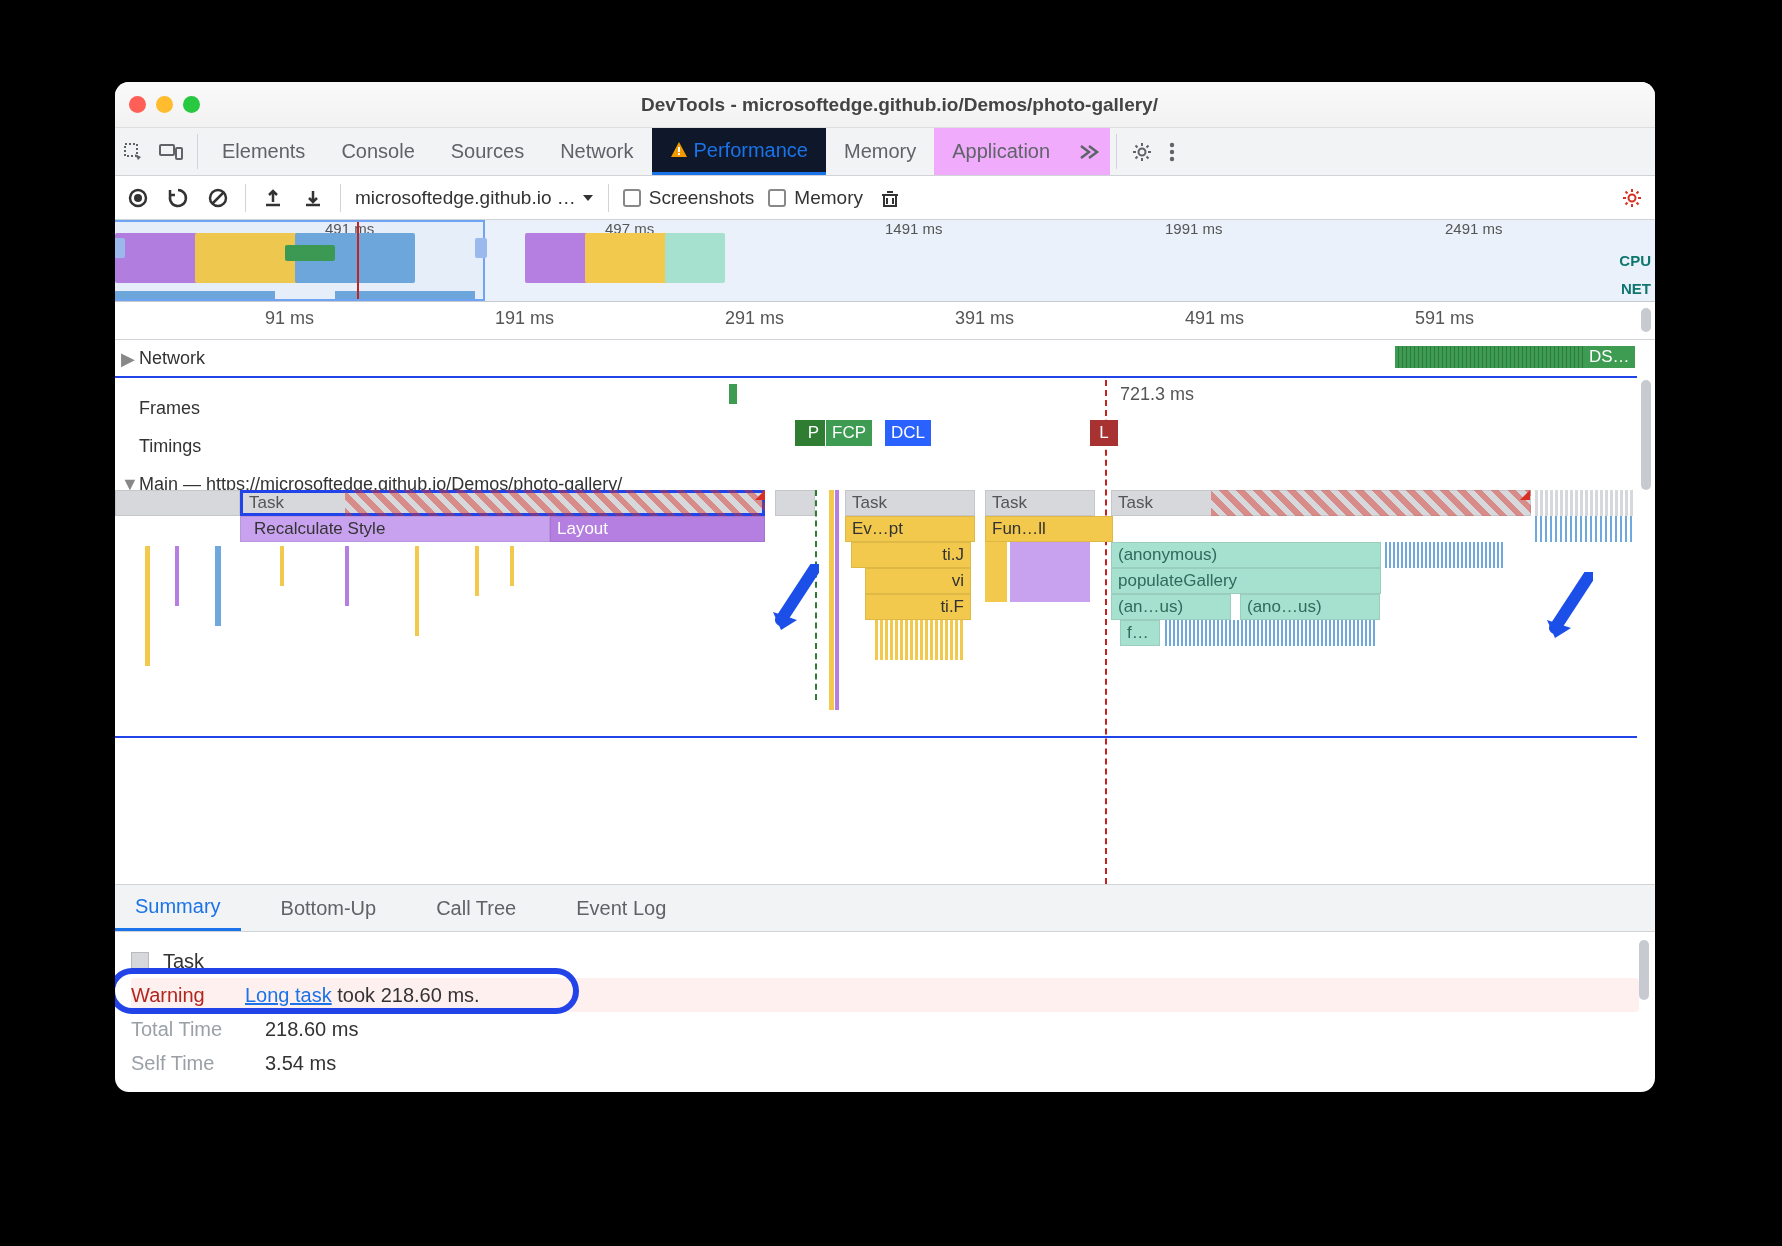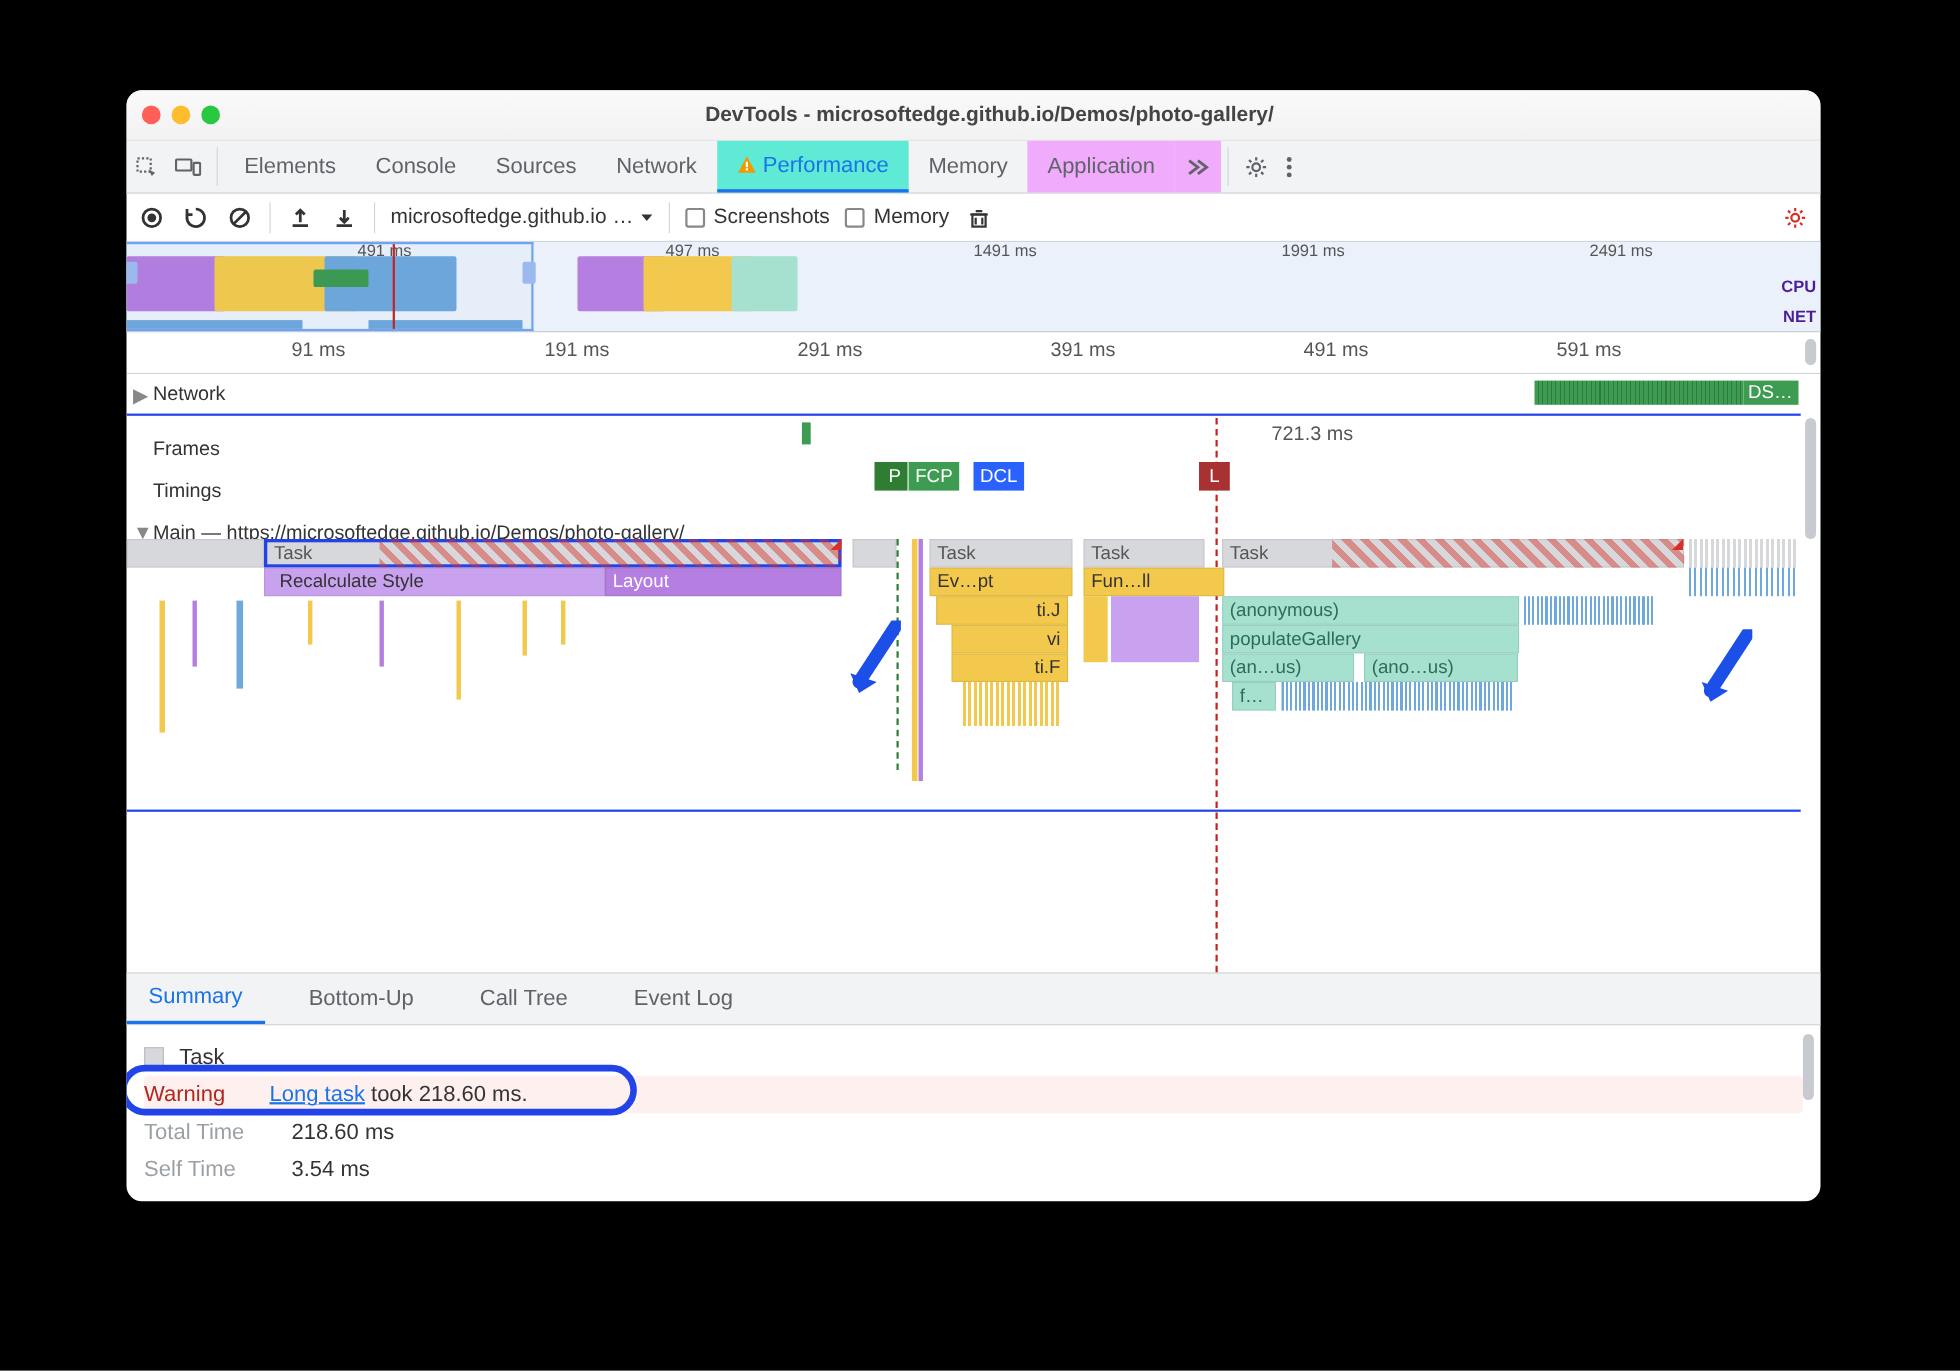--- a/index.html
+++ b/index.html
@@ -7,36 +7,36 @@
   .window { position: absolute; left: 115px; top: 82px; width: 1540px; height: 1010px; background: #fff; border-radius: 14px; overflow: hidden; box-shadow: 0 30px 60px rgba(0,0,0,.5); display:flex; flex-direction:column;}
   .titlebar { height: 46px; background: linear-gradient(#fafafa,#f2f2f2); border-bottom: 1px solid #ddd; display: flex; align-items: center; padding: 0 14px; }
   .traffic { display:flex; gap:10px; align-items:center; margin-right: 18px;}
   .dot { width: 17px; height: 17px; border-radius: 50%; }
   .dot.r{background:#ff5f57;} .dot.y{background:#febc2e;} .dot.g{background:#28c840;}
   .title { flex:1; text-align:center; font-size:19px; color:#444; font-weight:600; padding-right:60px;}
   .tabbar { height: 48px; background: #f1f3f4; border-bottom:1px solid #d0d4d8; display:flex; align-items:stretch; font-size:20px; color:#5f6368;}
   .tabbar .icon, .tabbar .sep { display:flex; align-items:center; justify-content:center; padding:0 8px;}
   .tabbar .sep { width:1px; background:#d0d4d8; padding:0; margin:6px 6px;}
   .tab { padding:0 18px; display:flex; align-items:center; cursor:pointer; gap:6px;}
-  .tab.active { color:#1a73e8; border-bottom:3px solid #1a73e8; background:#5eead4;}
+  .tab.active { color:#1a73e8; border-bottom:3px solid #1a73e8; background:#0f172a;}
   .tab.shaded { background:#f0abfc;}
   .warnico { width:18px;height:18px; }
   .toolbar2 { height:44px; border-bottom:1px solid #d0d4d8; display:flex; align-items:center; padding:0 10px; gap:14px; font-size:19px; color:#333;}
   .toolbar2 .ibtn { width:26px; height:26px; display:flex; align-items:center; justify-content:center; color:#5f6368; cursor:pointer;}
   .toolbar2 .vsep { width:1px; height:28px; background:#d0d4d8;}
   .urlsel { display:flex; align-items:center; gap:6px; cursor:pointer;}
   .chk { display:flex; align-items:center; gap:8px; cursor:pointer;}
   .chk .box{ width:18px; height:18px; border:2px solid #888; border-radius:3px;}
   .overview { height:82px; position:relative; border-bottom:1px solid #c7cbd1; background:#eaf1fb;}
   .overview .tick{ position:absolute; top:0; font-size:15px; color:#555;}
-  .overview .side{ position:absolute; right:4px; font-size:15px; color:#4c1d95; font-weight:600;}
+  .overview .side{ position:absolute; right:4px; font-size:15px; color:#0f766e; font-weight:600;}
   .mini { position:absolute; height:50px; bottom:18px; border-radius:2px;}
   .ruler { height:38px; position:relative; border-bottom:1px solid #d0d4d8; font-size:18px; color:#555;}
   .ruler .rtick{position:absolute; top:6px;}
-  .memmark { position:absolute; font-size:18px; color:#555; top:6px;margin-left:36px;}
+  .memmark { position:absolute; font-size:18px; color:#555; top:6px;}
   .pane { flex:1; position:relative; overflow:hidden; font-size:18px; color:#333;}
   .row { display:flex; align-items:center; height:38px; border-bottom:1px solid rgba(0,0,0,0); padding-left:6px;}
   .row .caret{width:18px; color:#888;}
   .row .label{ color:#333;}
   .dsblk{ position:absolute; background:#3d9b52; color:#fff; font-size:17px; height:22px; display:flex; align-items:center; padding:0 4px; overflow:hidden;}
   .tmark { position:absolute; height:26px; color:#fff; font-size:17px; display:flex; align-items:center; padding:0 6px;}
   .flame { position:relative; }
   .fblock { position:absolute; height:26px; font-size:17px; display:flex; align-items:center; padding:0 6px; overflow:hidden; white-space:nowrap; border:1px solid rgba(0,0,0,.08);}
   .gray{background:#d6d8dc;color:#555;}
   .purple{background:#b47fe0;color:#fff;} .purple2{background:#c9a2ef;color:#333;padding-left:13px;}

